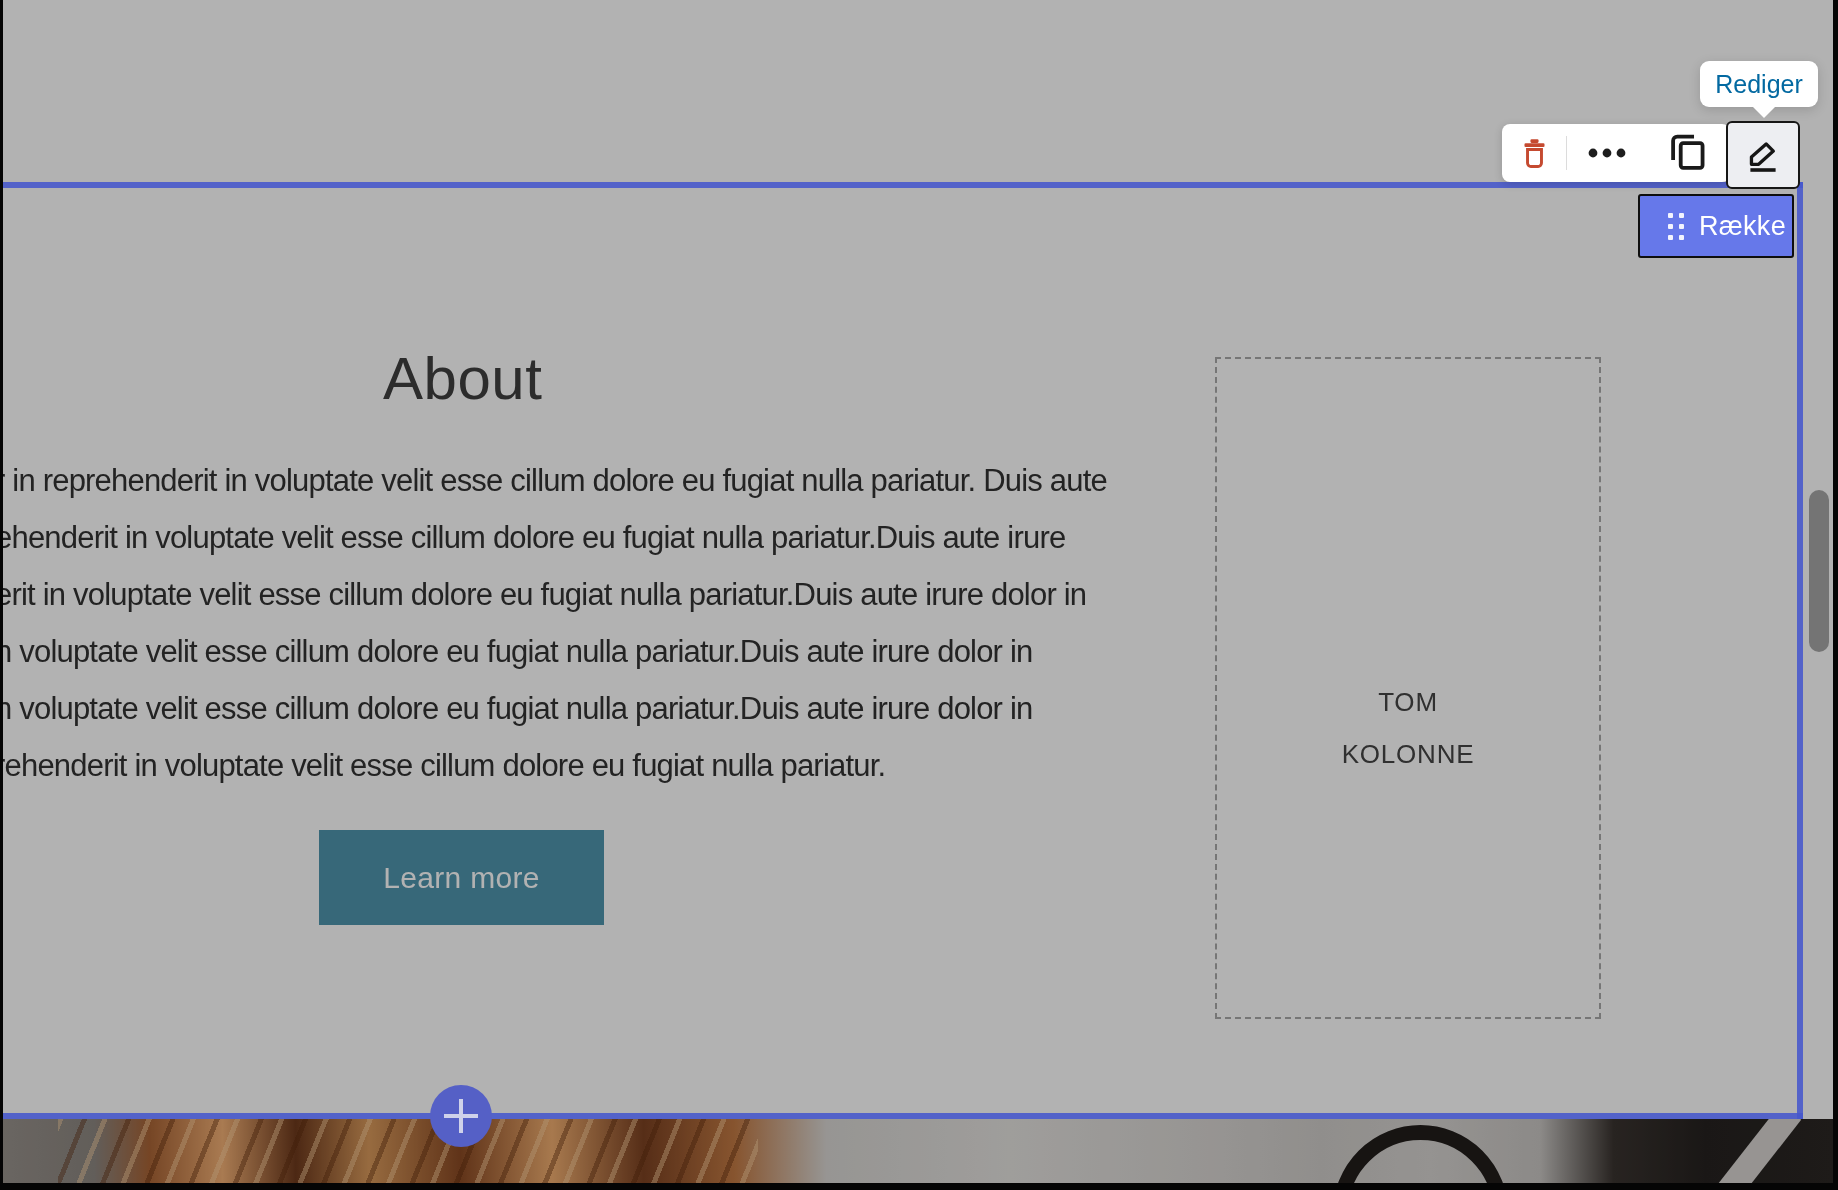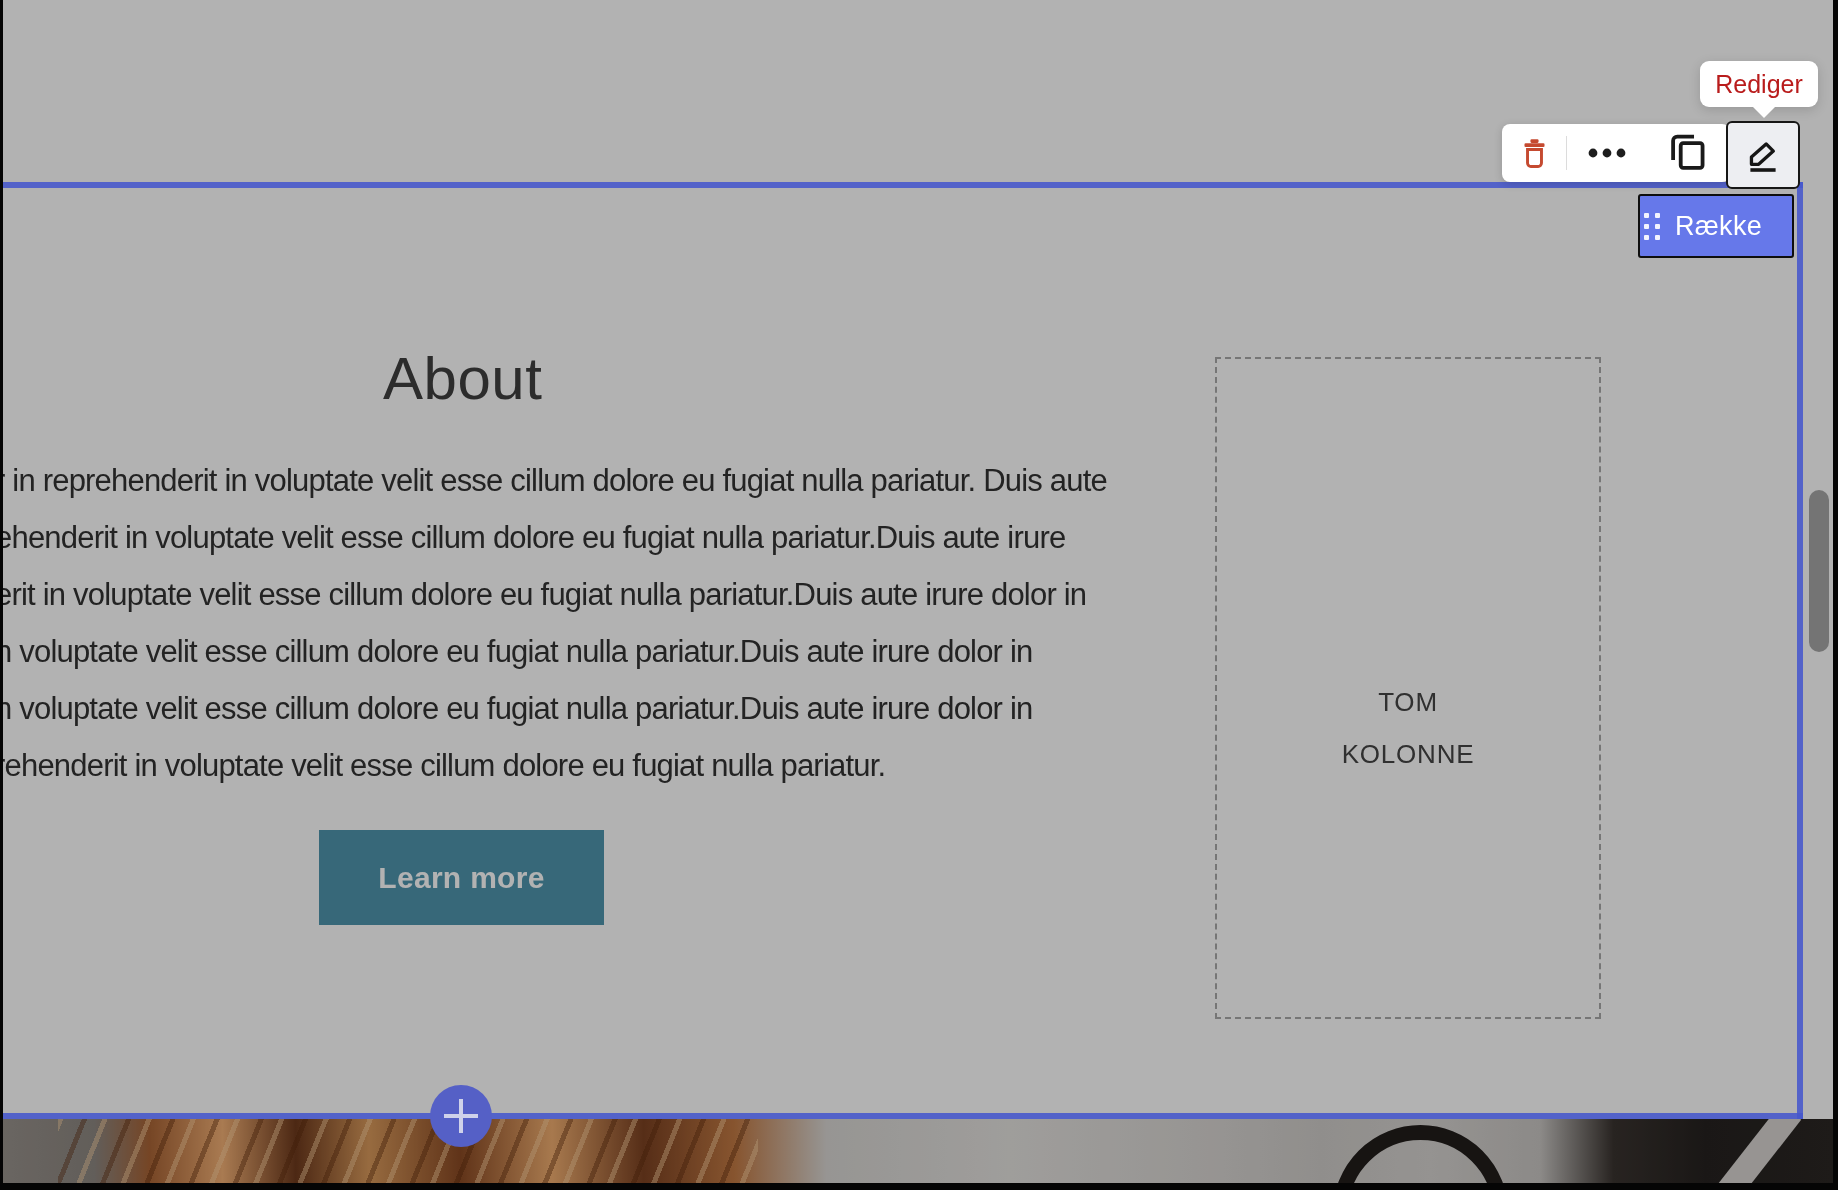--- a/index.html
+++ b/index.html
@@ -6,21 +6,21 @@
   *{box-sizing:border-box;font-family:"Liberation Sans","DejaVu Sans",sans-serif;}
   .stage{position:relative;width:1838px;height:1190px;overflow:hidden;background:#ffffff;}
 
   
   .page{position:absolute;inset:0;background:#ffffff;z-index:1;}
   .heading{position:absolute;left:383px;top:344px;margin:0;font-size:60px;font-weight:400;
            color:#3f3f3f;letter-spacing:.5px;}
   .para{position:absolute;left:-5px;top:452px;}
   .para-line{height:57px;line-height:57px;font-size:31px;letter-spacing:-.8px;color:#333;white-space:nowrap;}
   .cta{position:absolute;left:319px;top:830px;width:285px;height:95px;border:none;cursor:pointer;
-       background:#4f96ae;color:#ffffff;font-size:30px;font-weight:700;letter-spacing:.3px;}
+       background:#4f96ae;color:#ffffff;font-size:30px;font-weight:400;letter-spacing:.3px;}
   .empty-col{position:absolute;left:1215px;top:357px;width:386px;height:662px;
              border:2px dashed #a9a9a9;display:flex;flex-direction:column;align-items:center;
              justify-content:center;}
   .empty-col .lbl{transform:translateY(40px);font-size:26px;letter-spacing:.8px;color:#454545;
                   line-height:52px;text-align:center;}
   
   .photo{position:absolute;left:3px;top:1119px;width:1830px;height:64px;overflow:hidden;
     background:linear-gradient(90deg,
       #98928c 0%, #8d8781 5%,
       #a96436 8%, #f2b075 12%, #6e3a1d 16%, #d99a5c 20%, #8a4a24 25%,
@@ -54,37 +54,37 @@
   
   .scroll-thumb{position:absolute;left:1809px;top:490px;width:20px;height:162px;border-radius:10px;
      background:#747474;z-index:21;}
 
   
   .panel{position:absolute;left:1468px;top:43px;width:351px;height:240px;
      background:linear-gradient(160deg,#ffffff 58%,#f2f2f5);border:2px solid #121212;
      box-shadow:0 10px 24px rgba(0,0,0,0.18);}
   .tooltip{position:absolute;left:230px;top:16px;width:118px;height:46px;background:#fff;
      border-radius:9px;box-shadow:0 3px 12px rgba(0,0,0,0.15);display:flex;align-items:center;
-     justify-content:center;font-size:25px;color:#b91c1c;z-index:25;}
+     justify-content:center;font-size:25px;color:#0369a1;z-index:25;}
   .tooltip::after{content:'';position:absolute;top:100%;left:50%;transform:translateX(-6px);
      border:11px solid rgba(0,0,0,0);border-top-color:#fff;}
   .strip{position:absolute;left:32px;top:79px;width:228px;height:58px;background:#fff;border-radius:8px;
      box-shadow:0 2px 9px rgba(0,0,0,0.16);display:flex;align-items:center;z-index:25;}
   .cell{display:flex;align-items:center;justify-content:center;height:100%;border:none;background:none;
      cursor:pointer;padding:0;}
   .cell.trash{width:64px;}
   .cell.dots{width:80px;}
   .cell.copy{width:82px;}
   .sep{width:1px;height:34px;background:#dcdcdc;}
   .edit-btn{position:absolute;left:256px;top:76px;width:74px;height:68px;border-radius:6px;
      background:#edeef2;border:2.5px solid #161616;display:flex;align-items:center;justify-content:center;
      z-index:26;cursor:pointer;}
   .row-chip{position:absolute;left:168px;top:149px;width:156px;height:64px;border-radius:3px;
      background:#6678ea;border:2px solid #0e0e0e;display:flex;align-items:center;gap:15px;
-     padding-left:4px;z-index:25;cursor:grab;}
+     padding-left:32px;z-index:25;cursor:grab;justify-content:flex-end;}
   .row-chip .grip{display:grid;grid-template-columns:5px 5px;grid-auto-rows:5px;gap:6px;}
   .row-chip .grip i{background:rgba(255,255,255,0.92);border-radius:1px;}
   .row-chip .lbl{color:#fff;font-size:27px;letter-spacing:.3px;}
 
   
   .frame{position:absolute;background:#050505;z-index:40;}
   .frame-left{left:0;top:0;width:3px;height:1190px;}
   .frame-right{left:1833px;top:0;width:5px;height:1190px;}
   .frame-bottom{left:0;top:1183px;width:1838px;height:7px;}
 </style>

